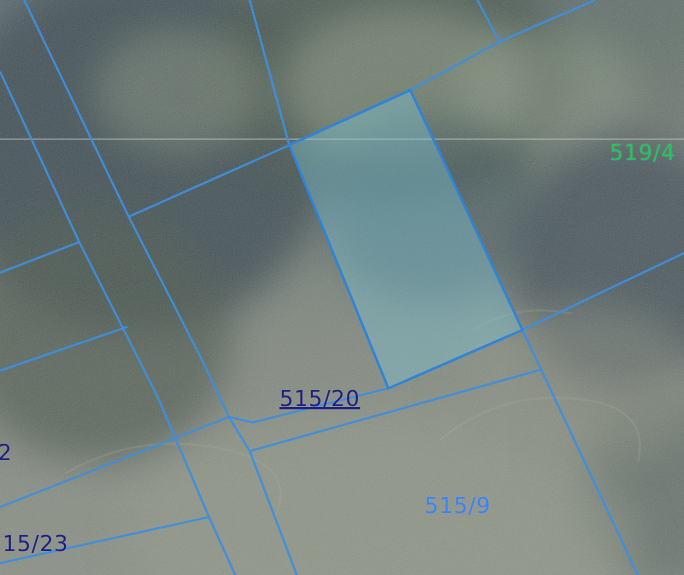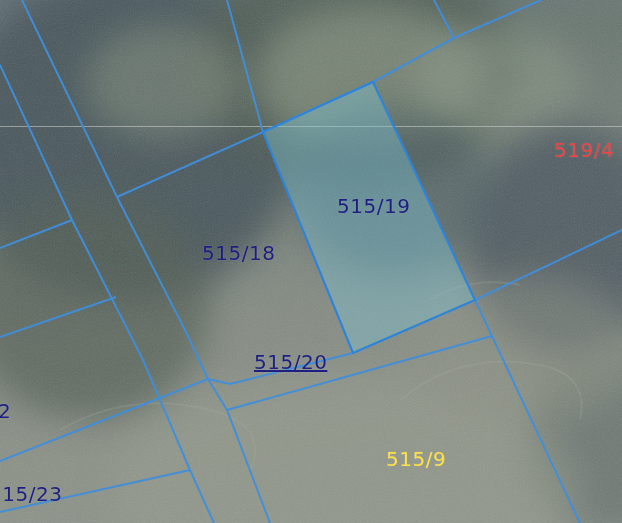--- a/index.html
+++ b/index.html
@@ -77,21 +77,19 @@
       <polyline points="475,300 622,230" fill="none" stroke="#3f8edb" stroke-width="2" stroke-linejoin="round" opacity="0.95"></polyline>
       <polyline points="475,300 580,523" fill="none" stroke="#3f8edb" stroke-width="2" stroke-linejoin="round" opacity="0.95"></polyline>
       <polyline points="208,379 230,384 353,353" fill="none" stroke="#3f8edb" stroke-width="2" stroke-linejoin="round" opacity="0.95"></polyline>
       <polyline points="227,410 492,336" fill="none" stroke="#3f8edb" stroke-width="2" stroke-linejoin="round" opacity="0.95"></polyline>
       <polyline points="0,461 208,379" fill="none" stroke="#3f8edb" stroke-width="2" stroke-linejoin="round" opacity="0.95"></polyline>
       <polyline points="190,470 0,512" fill="none" stroke="#3f8edb" stroke-width="2" stroke-linejoin="round" opacity="0.95"></polyline>
       <polygon points="263,132 373,82 475,300 353,353" fill="rgba(125,198,215,0.40)" stroke="#2e84d8" stroke-width="2.2" stroke-linejoin="round"></polygon>
     </svg>
 
   <div class="labels" id="labels">
-      <div class="parcel-label" style="left: 337px; top: 196px; font-size: 20px; color: rgb(30, 30, 130);">515/19</div>
-      <div class="parcel-label" style="left: 202px; top: 243px; font-size: 20px; color: rgb(30, 30, 130);">515/18</div>
       <div class="parcel-label" style="left: 254px; top: 352px; font-size: 20px; color: rgb(30, 30, 130); text-decoration: underline;">515/20</div>
-      <div class="parcel-label" style="left: 386px; top: 449px; font-size: 20px; color: #fde047;">515/9</div>
-      <div class="parcel-label" style="left: 554px; top: 140px; font-size: 20px; color: #ef4444;">519/4</div>
+      <div class="parcel-label" style="left: 386px; top: 449px; font-size: 20px; color: #3b82f6;">515/9</div>
+      <div class="parcel-label" style="left: 554px; top: 128px; font-size: 20px; color: #22c55e;">519/4</div>
       <div class="parcel-label" style="left: -11px; top: 484px; font-size: 20px; color: rgb(30, 30, 130);">515/23</div>
       <div class="parcel-label" style="left: -2px; top: 401px; font-size: 20px; color: rgb(30, 30, 130);">2</div>
     </div>
 </div>
 
 </body></html>

